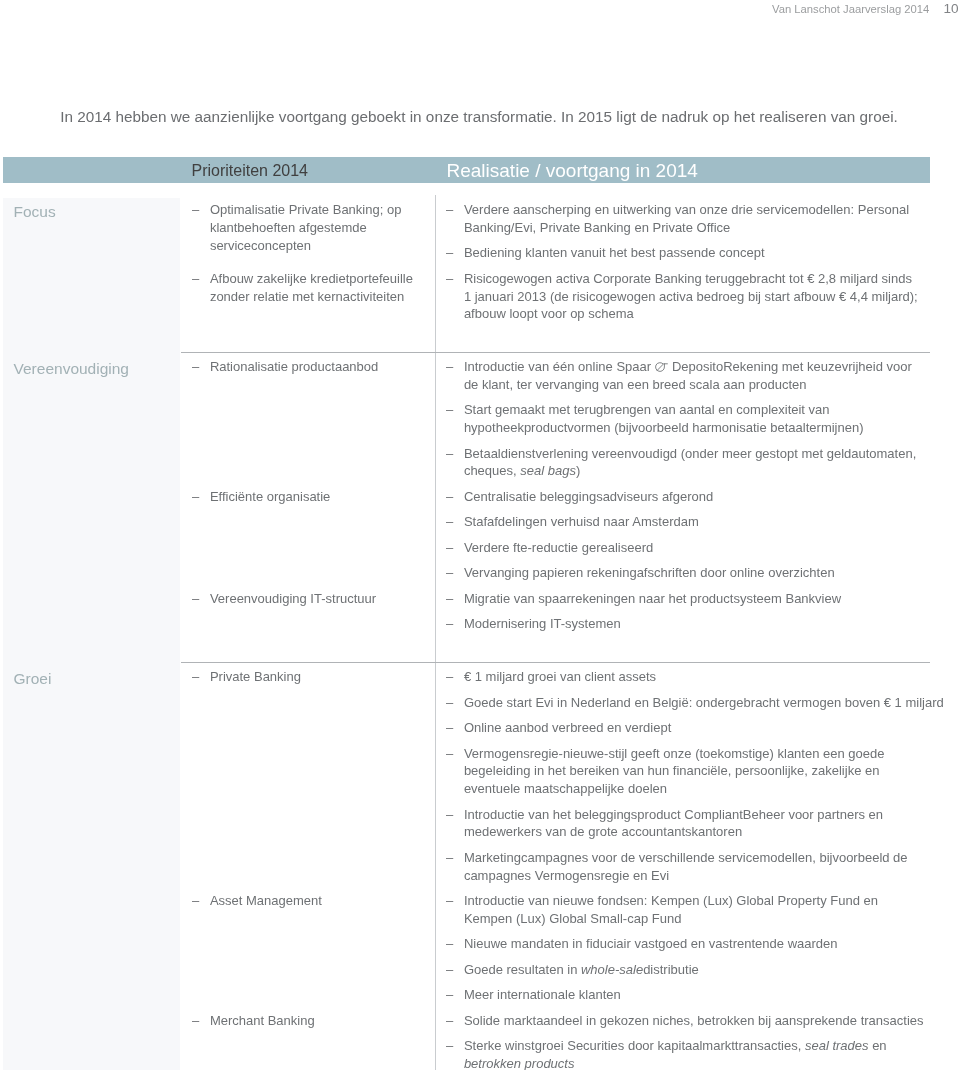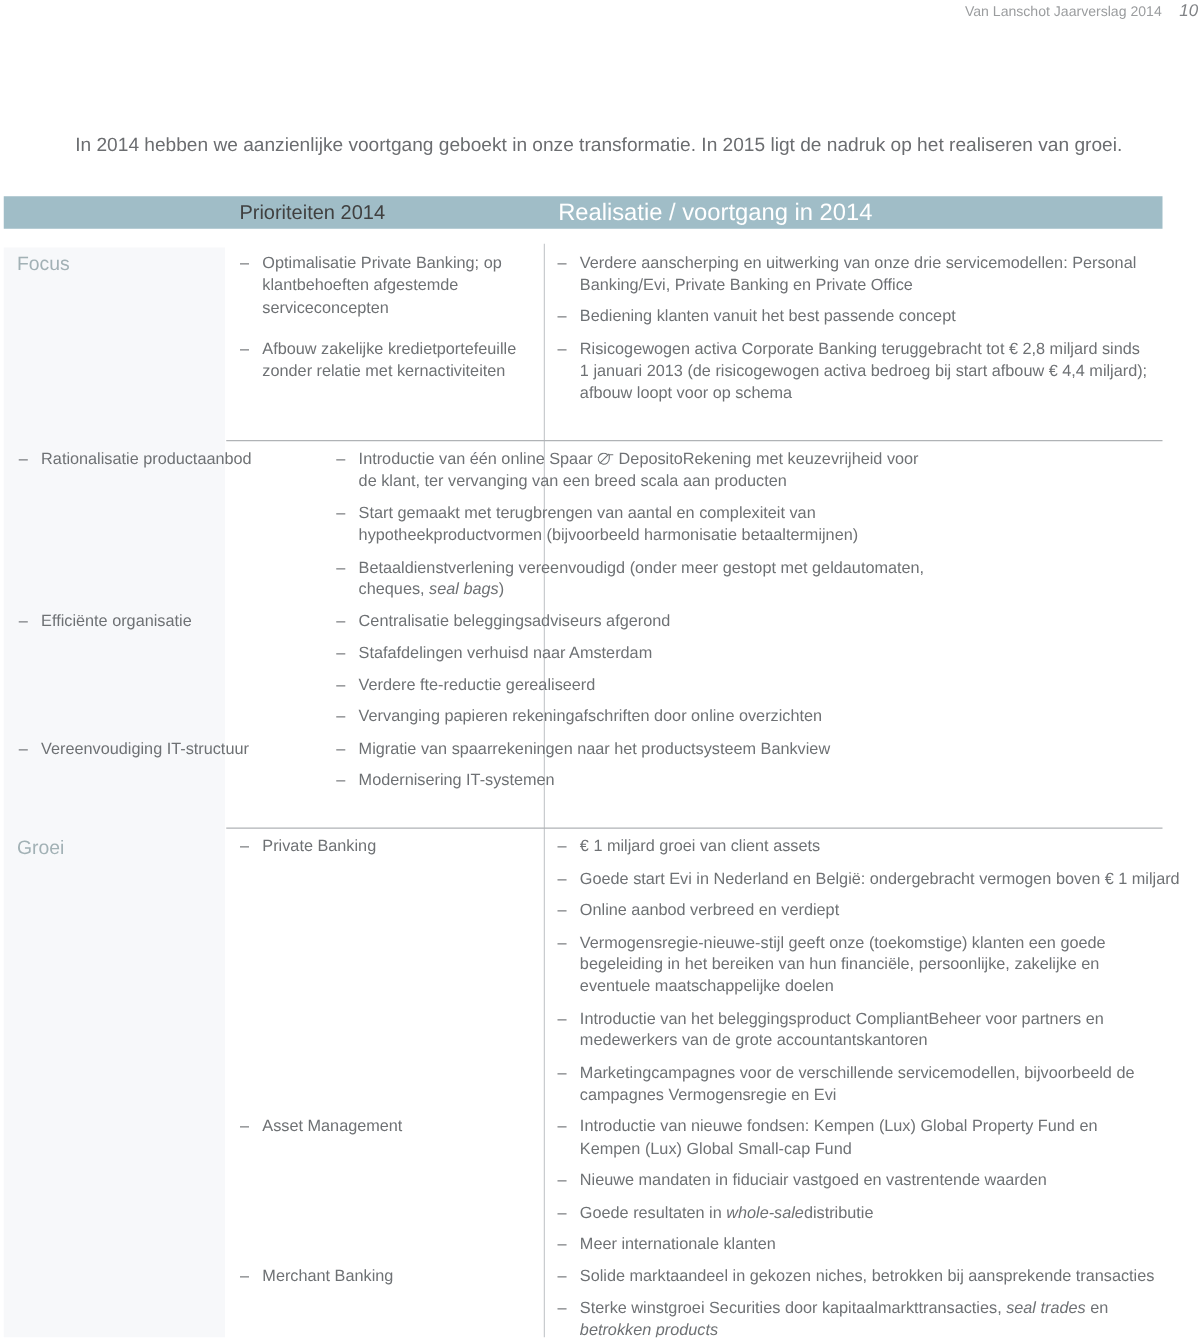--- a/index.html
+++ b/index.html
@@ -1,21 +1,21 @@
 <!DOCTYPE html>
 <html><head>
 <meta charset="utf-8">
 <style>
   html,body{margin:0;padding:0;background:#ffffff;}
   body{width:960px;height:1070px;font-family:"Liberation Sans",sans-serif;}
   .page{position:relative;width:960px;height:1070px;overflow:hidden;background:#fff;}
 
   .runhead{position:absolute;top:0px;right:1.5px;font-size:11.25px;line-height:18px;color:#9b9d9f;white-space:nowrap;}
   .runhead .ttl{color:#9b9d9f;text-align:center;}
-  .runhead .pg{display:inline-block;margin-left:14px;font-size:13.6px;color:#818386;font-style:italic;}
+  .runhead .pg{display:inline-block;margin-left:14px;font-size:13.6px;color:#818386;}
 
   .intro{position:absolute;top:109px;left:3px;width:952px;font-size:15.3px;line-height:16px;
          color:#6b6d70;white-space:nowrap;text-align:center;}
 
   .grid{position:absolute;left:3px;top:157px;width:927px;}
   .hdr{position:relative;height:26px;background:#a0bdc7;}
   .hdr .h1{position:absolute;left:188.5px;top:7.3px;font-size:16px;line-height:13.8px;color:#404040;}
   .hdr .h2{position:absolute;left:443.5px;top:6.8px;font-size:19px;line-height:13.45px;color:#ffffff;}
 
   .body{position:relative;}
@@ -77,20 +77,23 @@
               <ul class="grp">
                 <li><span class="d">–</span>Verdere aanscherping en uitwerking van onze drie servicemodellen: Personal<br>Banking/Evi, Private Banking en Private Office</li>
                 <li><span class="d">–</span>Bediening klanten vanuit het best passende concept</li>
               </ul>
               <ul class="grp">
                 <li><span class="d">–</span>Risicogewogen activa Corporate Banking teruggebracht tot € 2,8 miljard sinds<br>1 januari 2013 (de risicogewogen activa bedroeg bij start afbouw € 4,4 miljard);<br>afbouw loopt voor op schema</li>
               </ul>
             </div>
           </div>
           <div class="row sep">
+            <div class="lblcell">
+              <div class="lbl">Vereenvoudiging</div>
+            </div>
             <div class="c1">
               <ul class="grp">
                 <li><span class="d">–</span>Rationalisatie productaanbod</li>
               </ul>
               <ul class="grp" style="padding-top: 104.25px;">
                 <li><span class="d">–</span>Efficiënte organisatie</li>
               </ul>
               <ul class="grp" style="padding-top: 76.5px;">
                 <li><span class="d">–</span>Vereenvoudiging IT-structuur</li>
               </ul>

